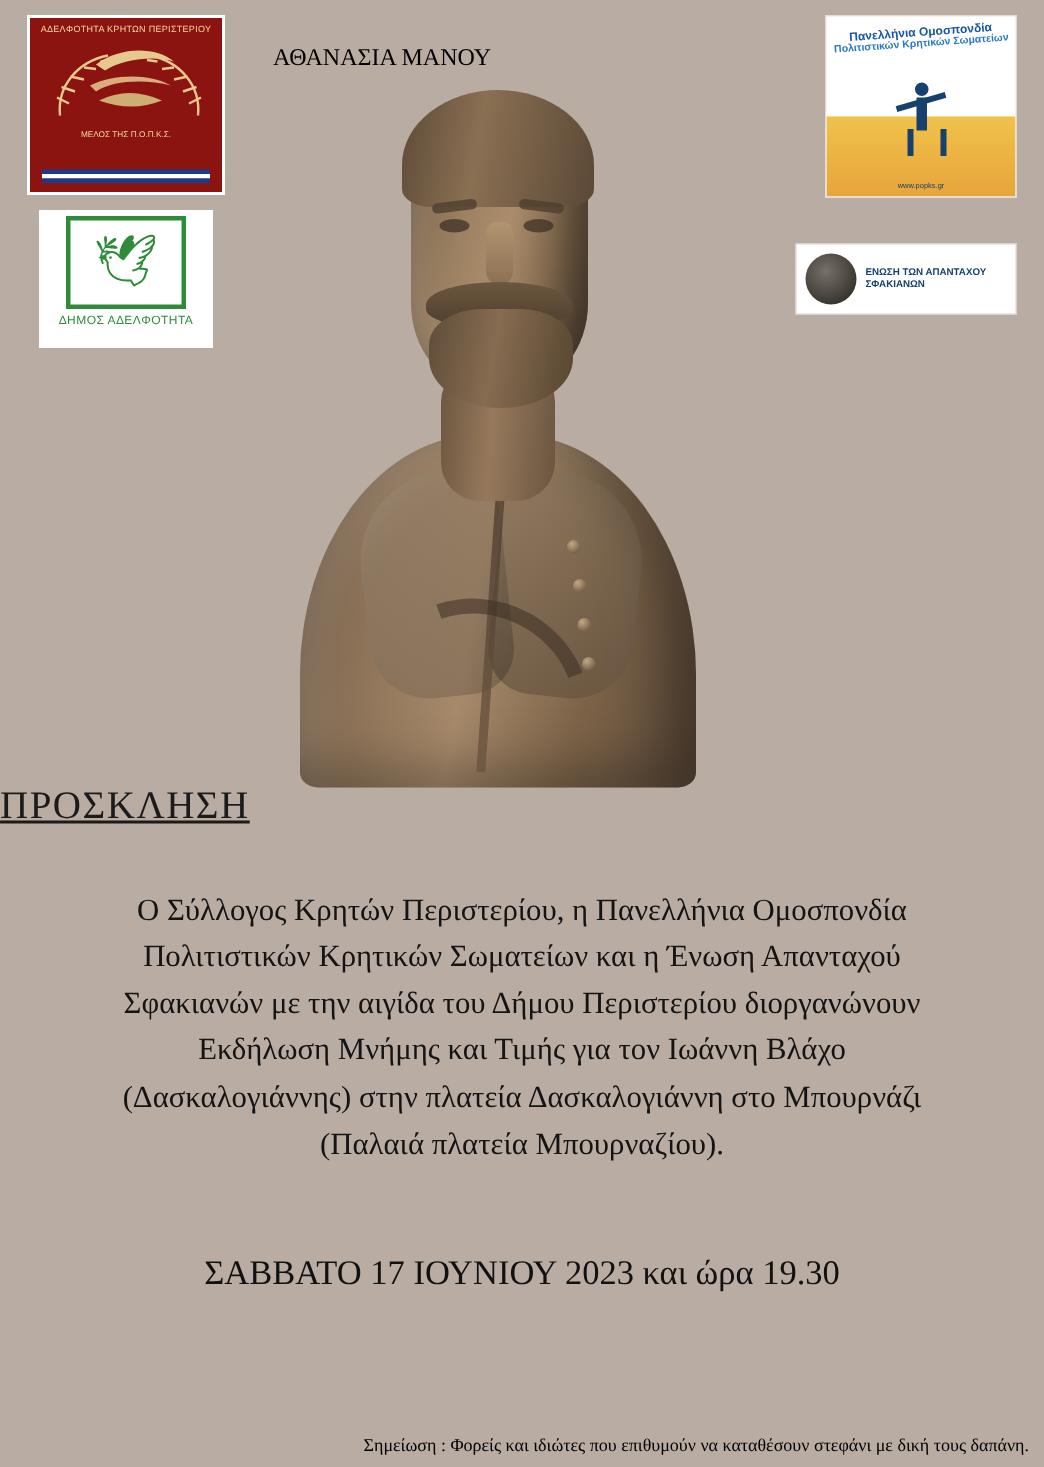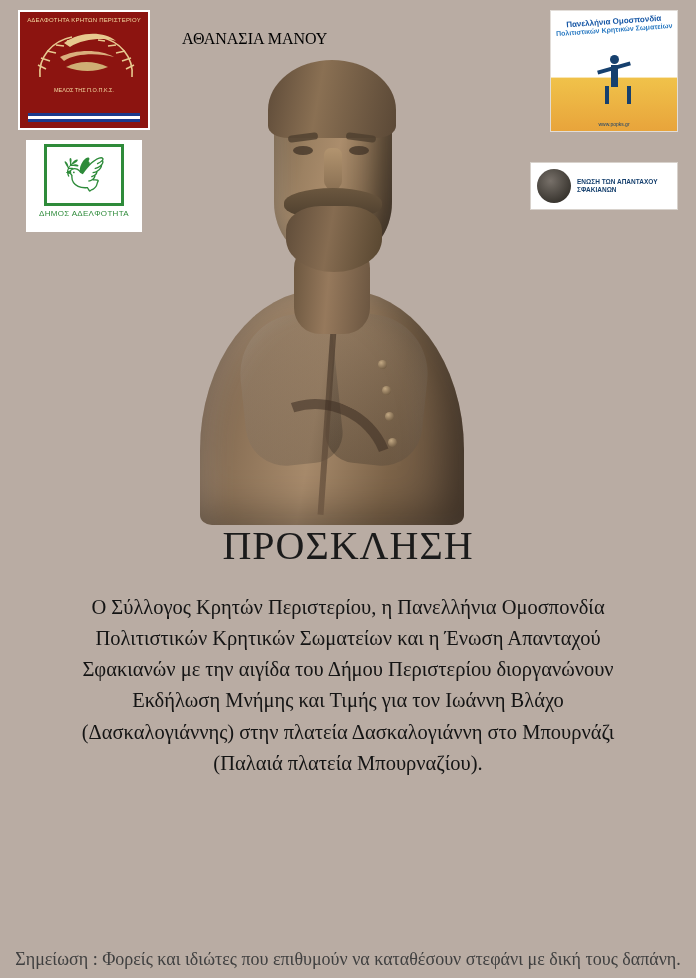--- a/index.html
+++ b/index.html
@@ -323,24 +323,24 @@
     width: 96px; height: 66px;
     background: linear-gradient(100deg,#5f4c39,#866c51 45%,#56452f);
     border-radius: 40% 40% 55% 55%;
   }
 
   
   .invitation-title {
     position: absolute;
     left: 0; right: 0;
     top: 522px;
-    text-align: center;
-    font-size: 40px;
+    font-size: 26px;
     color: #1b1b1b;
     letter-spacing: 1px;
+    text-decoration: underline;
   }
   .body-text {
     position: absolute;
     left: 56px;
     right: 56px;
     top: 592px;
     text-align: center;
     font-size: 20.5px;
     line-height: 1.52;
     color: #141414;
@@ -351,23 +351,23 @@
     top: 836px;
     text-align: center;
     font-size: 23px;
     color: #111111;
   }
   .footer {
     position: absolute;
     left: 10px;
     right: 10px;
     bottom: 6px;
-    text-align: center;
-    font-size: 18px;
-    color: #404040;
+    text-align: right;
+    font-size: 12px;
+    color: #000000;
     line-height: 1.45;
   }
   .footer .l1 { display: block; }
   .footer .l2 { display: block; }
 </style>
 </head>
 <body>
 
 <div class="poster">
 
@@ -450,18 +450,19 @@
       <div class="mustache"></div>
       <div class="beard"></div>
     </div>
     <div class="watermark">ΑΘΑΝΑΣΙΑ ΜΑΝΟΥ</div>
   </div>
 
   <div class="invitation-title">ΠΡΟΣΚΛΗΣΗ</div>
 
   <div class="body-text">Ο Σύλλογος Κρητών Περιστερίου, η Πανελλήνια Ομοσπονδία Πολιτιστικών Κρητικών Σωματείων και η Ένωση Απανταχού Σφακιανών με την αιγίδα του Δήμου Περιστερίου διοργανώνουν Εκδήλωση Μνήμης και Τιμής για τον Ιωάννη Βλάχο (Δασκαλογιάννης) στην πλατεία Δασκαλογιάννη στο Μπουρνάζι (Παλαιά πλατεία Μπουρναζίου).</div>
 
+  <div class="date-line">ΣΑΒΒΑΤΟ 17 ΙΟΥΝΙΟΥ 2023 και ώρα 19.30</div>
 
   <div class="footer">
     <span class="l1">Σημείωση : Φορείς και ιδιώτες που επιθυμούν να καταθέσουν στεφάνι με δική τους δαπάνη.</span>
   </div>
 
 </div>
 
 </body></html>

